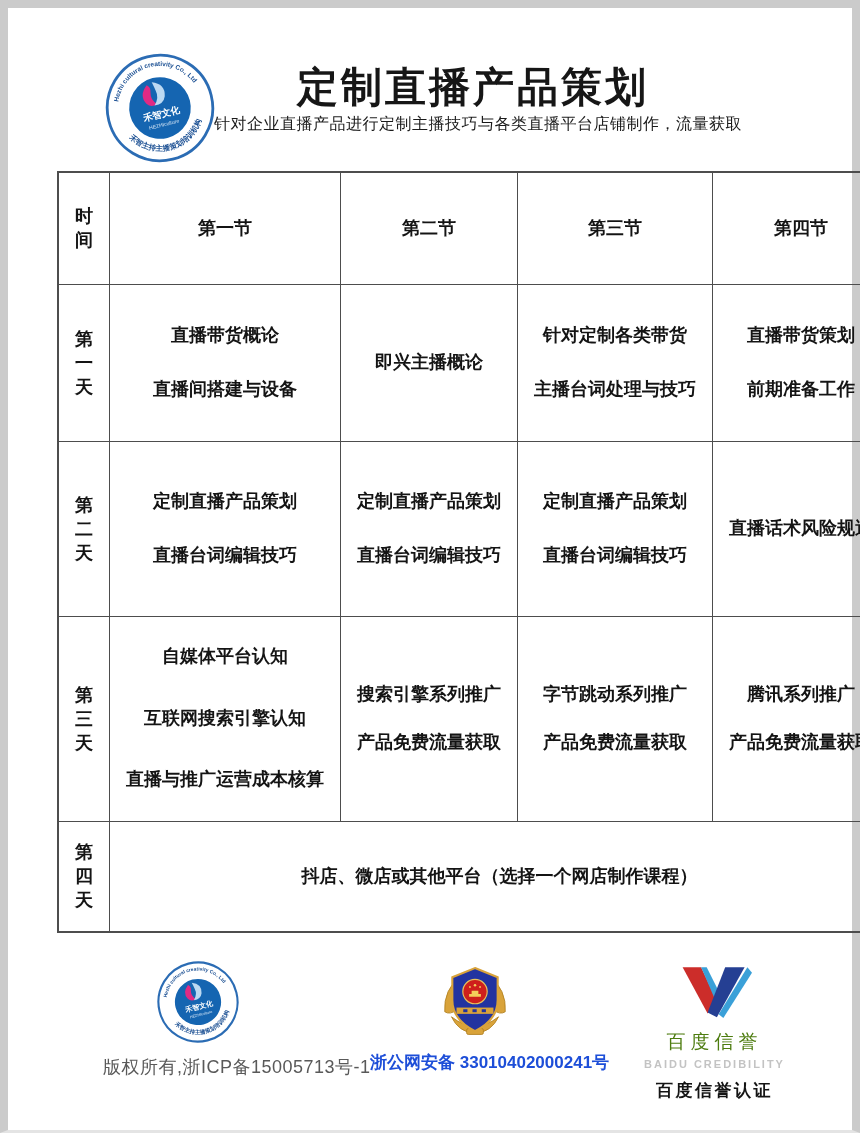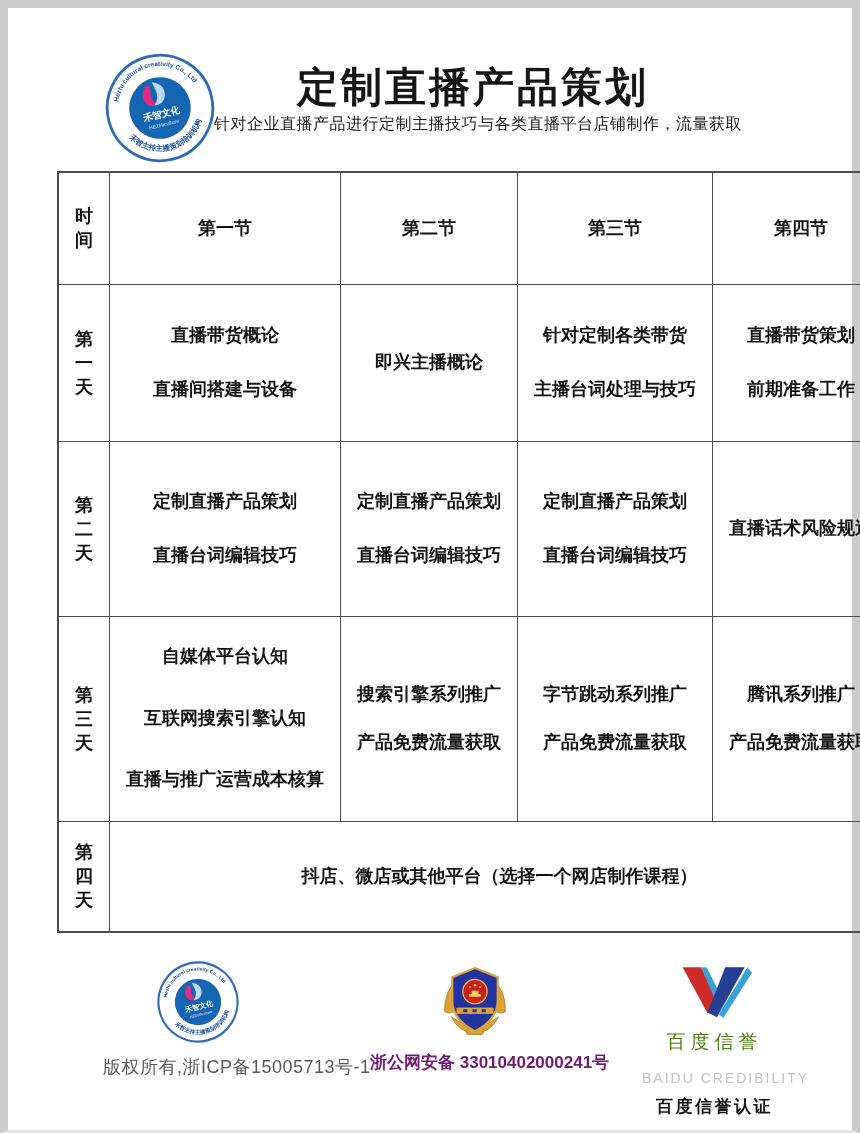--- a/index.html
+++ b/index.html
@@ -39,24 +39,24 @@
   tr.r3{height:205px;}
   tr.r4{height:111px;}
   .lines{display:flex;flex-direction:column;justify-content:center;align-items:center;gap:34px;}
   .lines div{white-space:nowrap;line-height:1.1;}
   td.merged{text-align:left;padding-left:12px;}
 
   
   .footer-left{position:absolute;left:95px;top:952px;width:190px;text-align:center;}
   .footer-left .icp{margin-top:7px;font-size:18px;color:#595959;letter-spacing:0.5px;white-space:nowrap;}
   .footer-center{position:absolute;left:362px;top:950px;width:210px;text-align:center;}
-  .footer-center .police{margin-top:5px;font-size:17px;font-weight:700;color:#701a75;white-space:nowrap;}
+  .footer-center .police{margin-top:5px;font-size:17px;font-weight:700;color:#1d4ed8;white-space:nowrap;}
   .footer-right{position:absolute;left:634px;top:956px;width:145px;text-align:center;}
   .baidu-name{font-size:19px;color:#4d7c0f;letter-spacing:5px;margin-top:1px;white-space:nowrap;}
-  .baidu-sub{font-size:14px;color:#c3c3c3;letter-spacing:2px;margin-top:15px;white-space:nowrap;}
+  .baidu-sub{font-size:11px;color:#c3c3c3;letter-spacing:2px;margin-top:3px;white-space:nowrap;font-weight:bold;}
   .baidu-cert{font-size:17px;color:#141414;font-weight:700;letter-spacing:2.5px;margin-top:9px;white-space:nowrap;}
 </style>
 </head>
 <body>
 
 <div class="page">
 
   <svg class="brand-logo" viewBox="0 0 120 120">
     <g transform="rotate(-14 60 60)">
       <circle cx="60" cy="60" r="56.5" fill="#ffffff" stroke="#2b6cb4" stroke-width="3"></circle>

